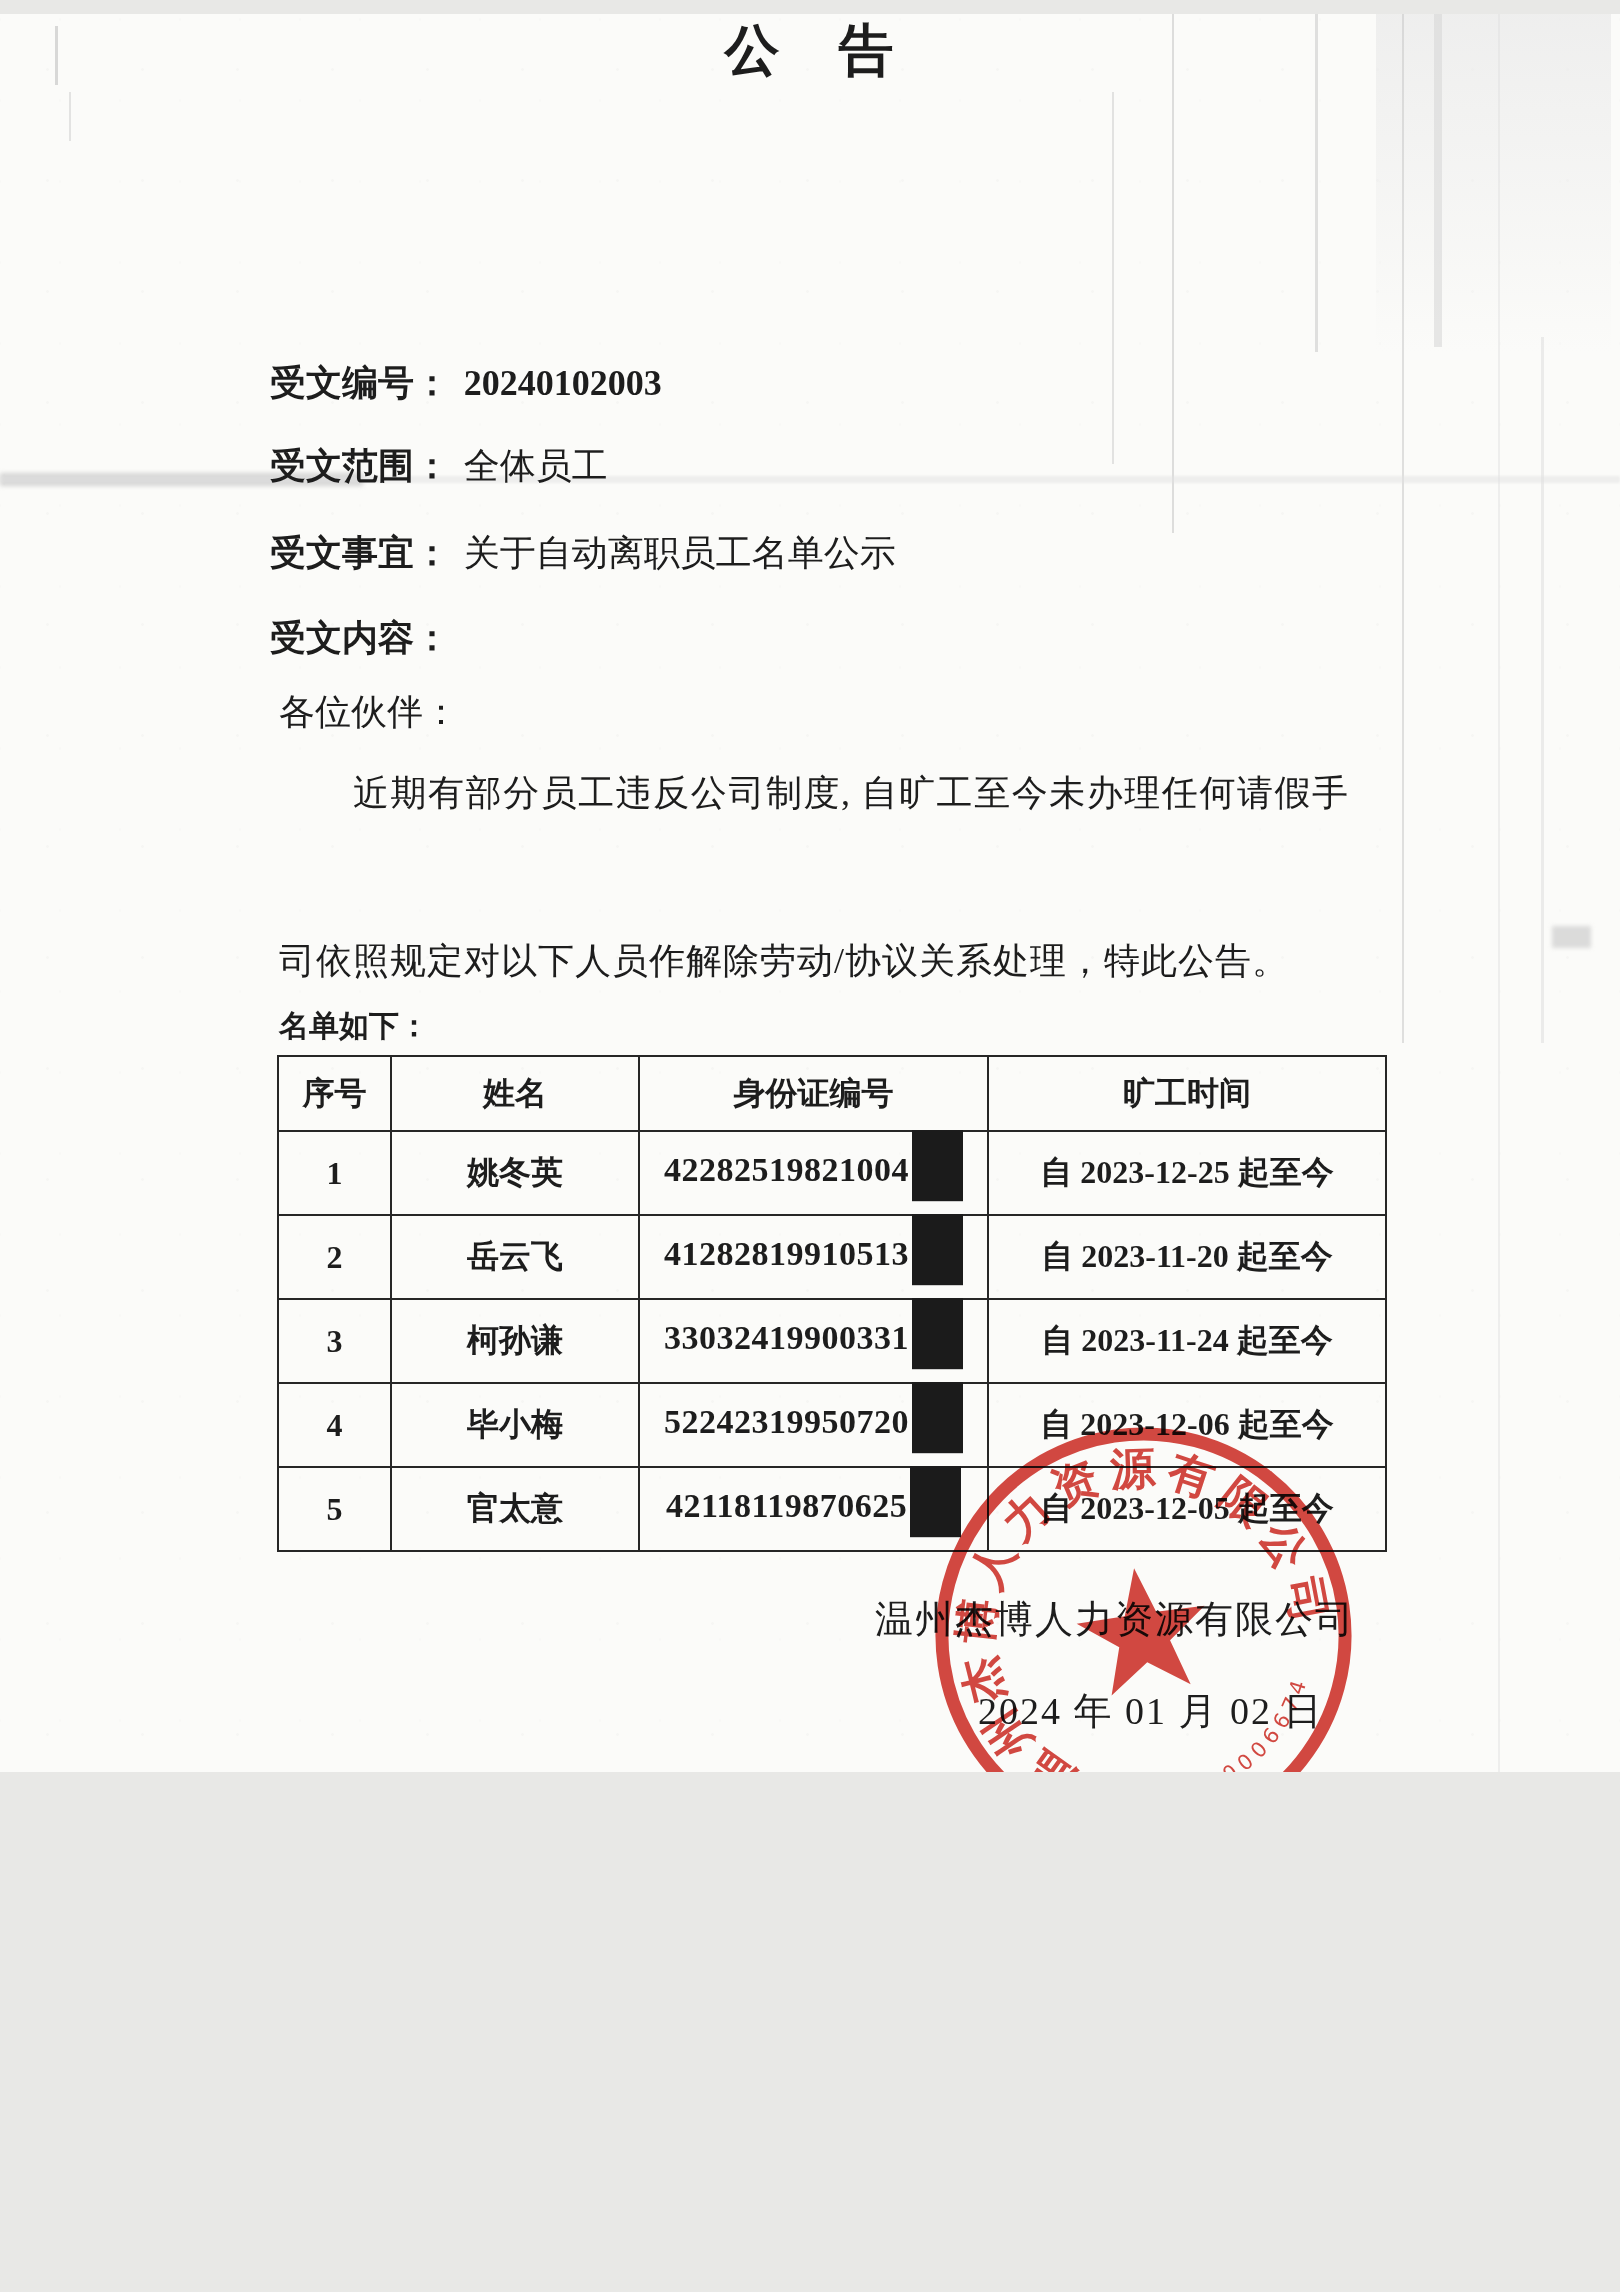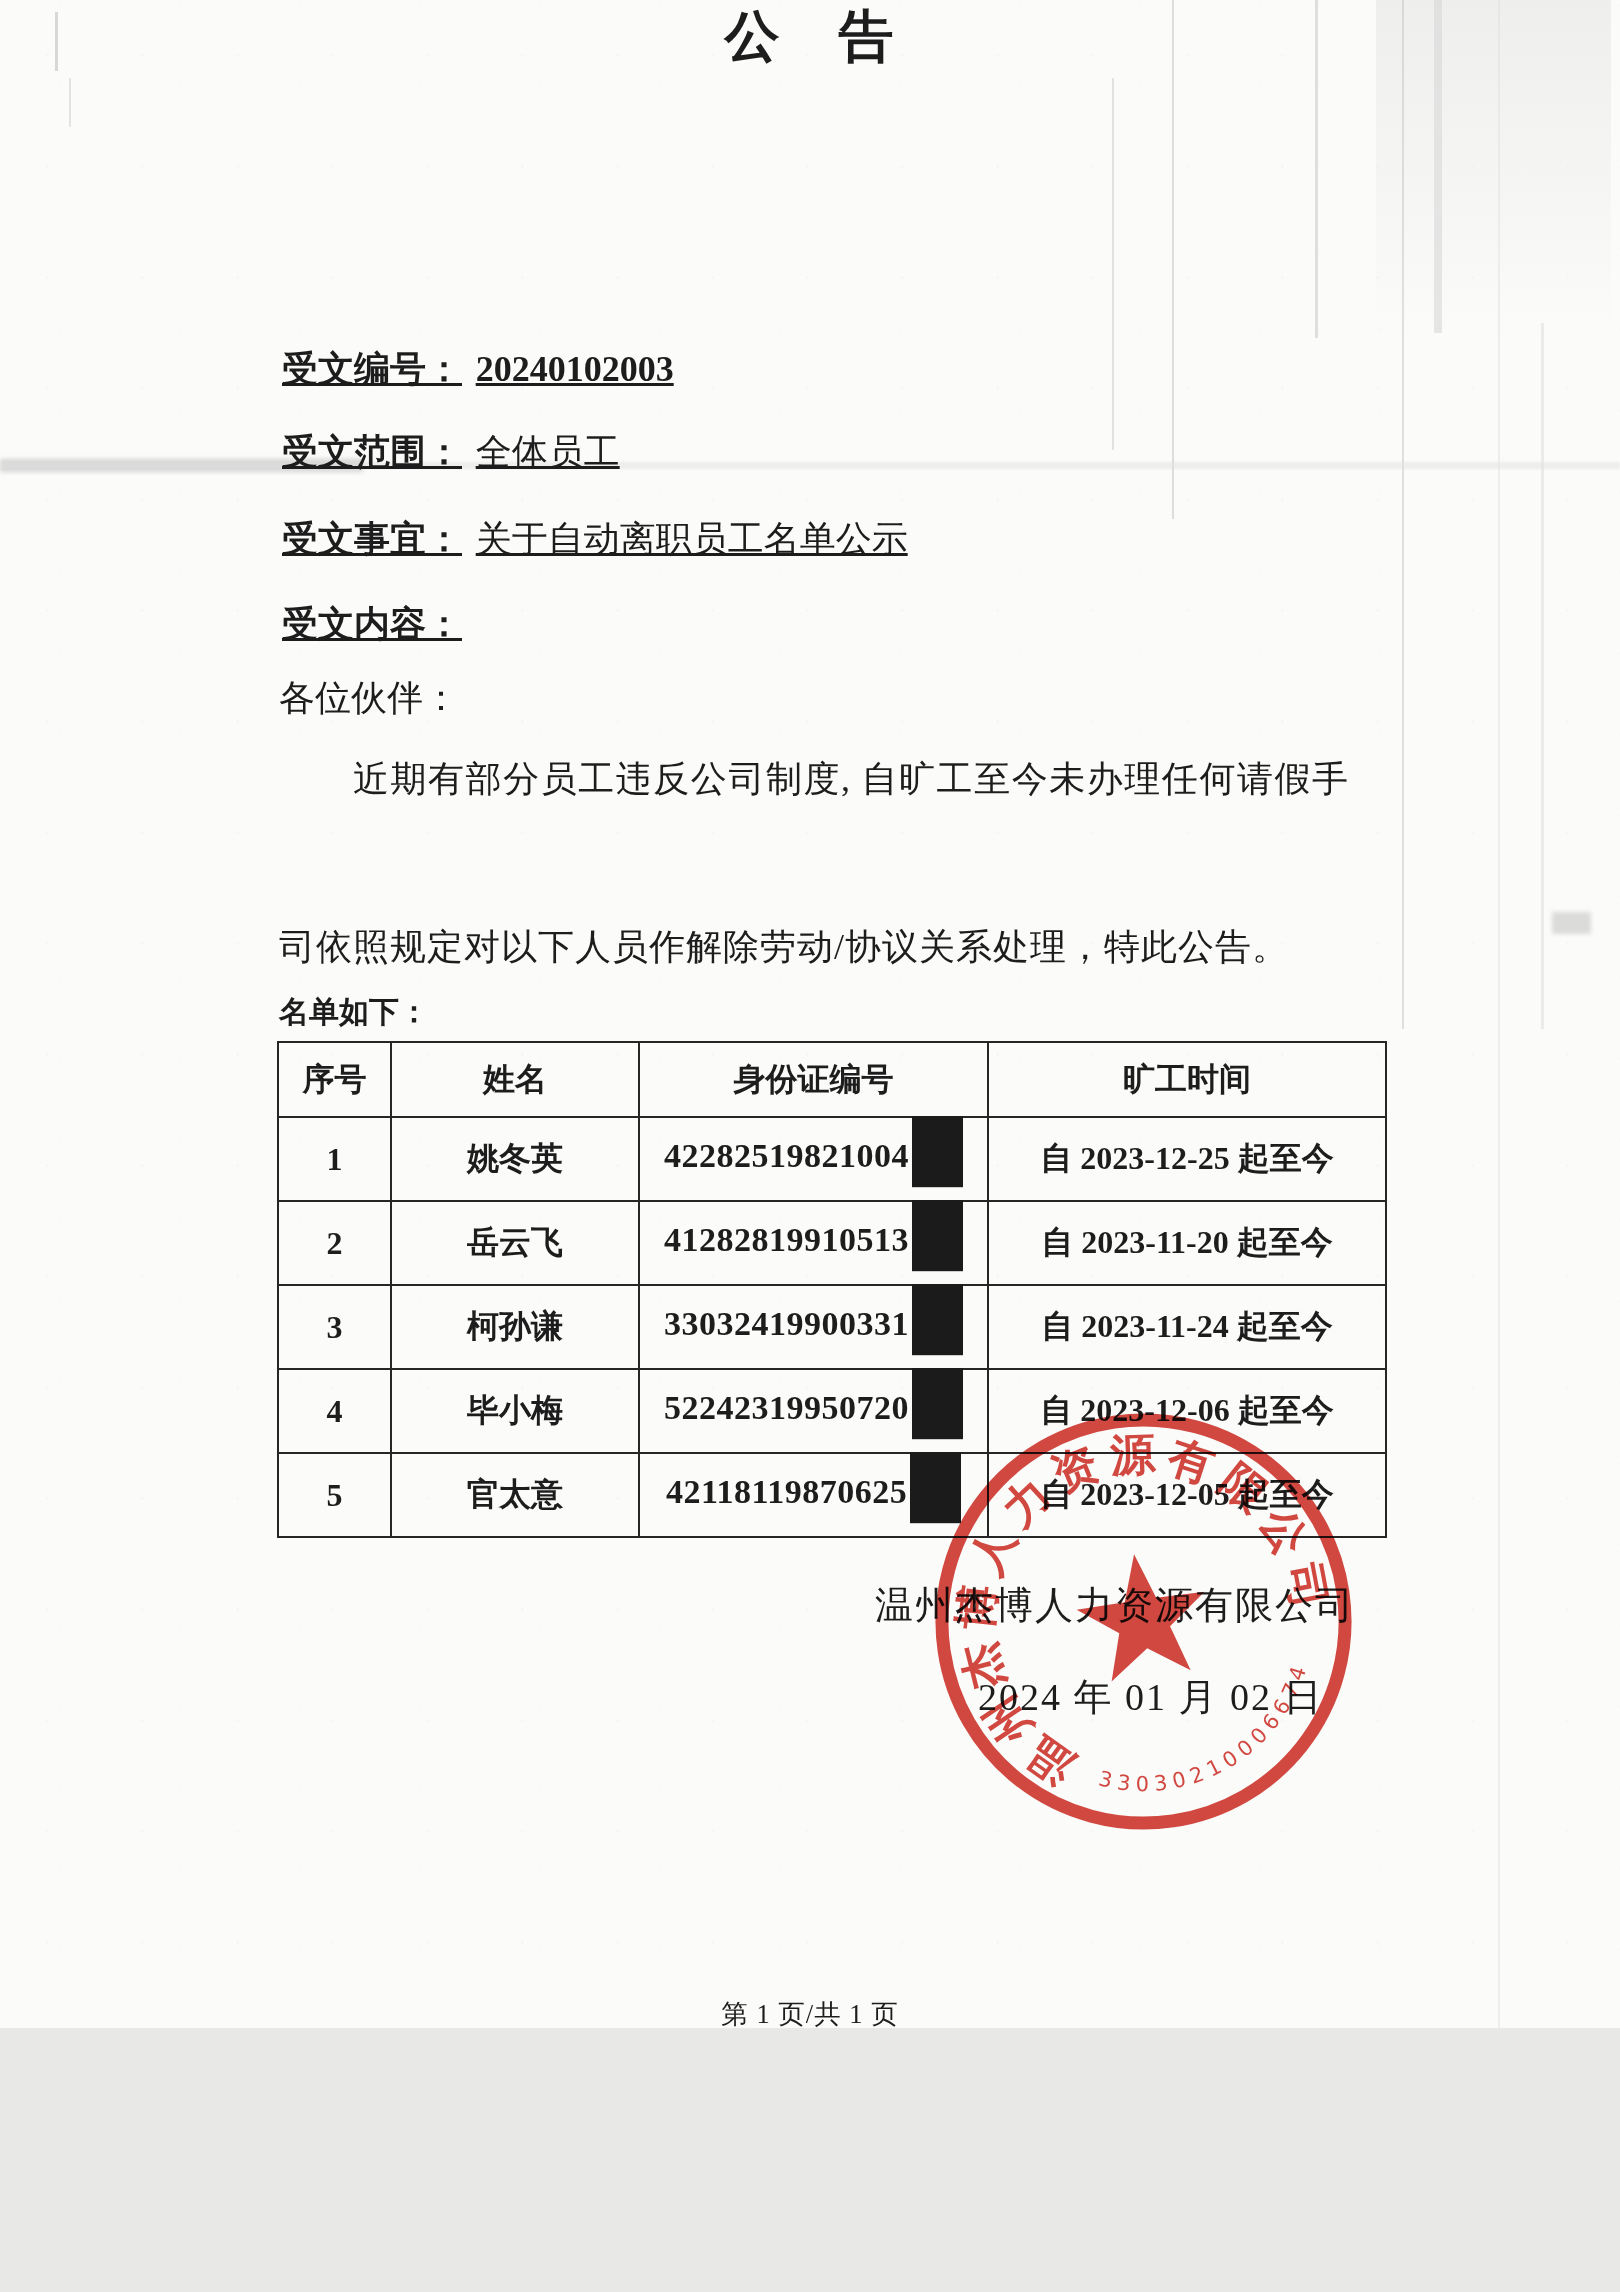--- a/index.html
+++ b/index.html
@@ -1,19 +1,19 @@
 <!DOCTYPE html>
 <html style="--stamp-red: #cf3028;"><head>
 <meta charset="utf-8">
 <style>
   html,body{margin:0;padding:0;background:#e8e8e6;}
   .page{
     position:relative;
-    width:1620px;height:2028px;
-    margin:0 auto;
+    width:1620px;height:1758px;
+    margin:14px auto;
     background:#fbfbf9;
     background-image:
       radial-gradient(circle, rgba(0,0,0,0.018) 1px, transparent 1.6px),
       radial-gradient(circle, rgba(0,0,0,0.012) 1px, transparent 1.4px);
     background-size:95px 111px, 60px 81px;
     background-position:0 0, 30px 46px;
     overflow:hidden;
     font-family:"Liberation Serif","DejaVu Serif",serif;
     color:#1d1d1d;
   }
@@ -23,21 +23,21 @@
   .vline{background:#c4c4c4;}
   .hstreak{background:#c9c9c9;filter:blur(2px);}
   .band{background:linear-gradient(180deg,#e9e9e9 0%, rgba(233,233,233,0) 100%);}
   
   .title{
     left:0;top:253;width:100%;
     text-align:center;
     font-size:55px;font-weight:bold;
     letter-spacing:2px;
   }
-  .fieldrow{left:282px;font-size:36px;white-space:nowrap;text-decoration:underline;}
+  .fieldrow{left:270px;font-size:36px;white-space:nowrap;}
   .fieldrow .lbl{font-weight:bold;}
   .fieldrow .val{margin-left:13.7px;}
   .fieldrow .val.bold{font-weight:bold;}
   .salutation{left:279px;top:674px;font-size:36px;}
   .bodyline{
     left:279px;width:1070px;
     font-size:36px;
     letter-spacing:1px;
     white-space:nowrap;
   }

